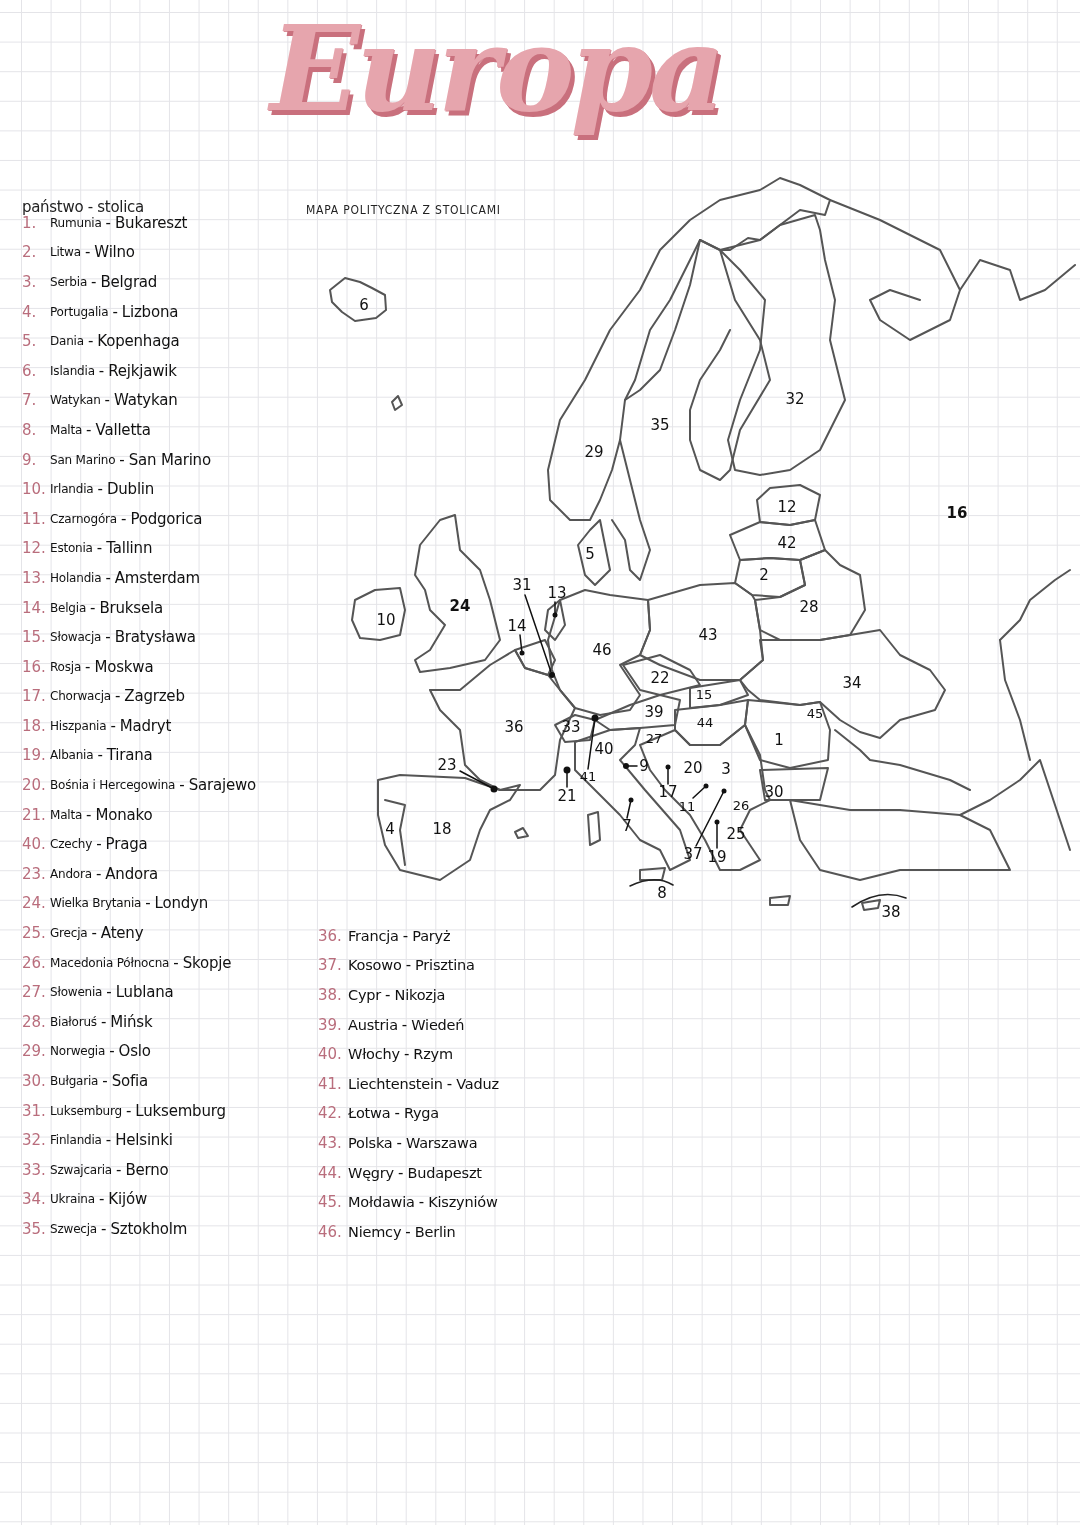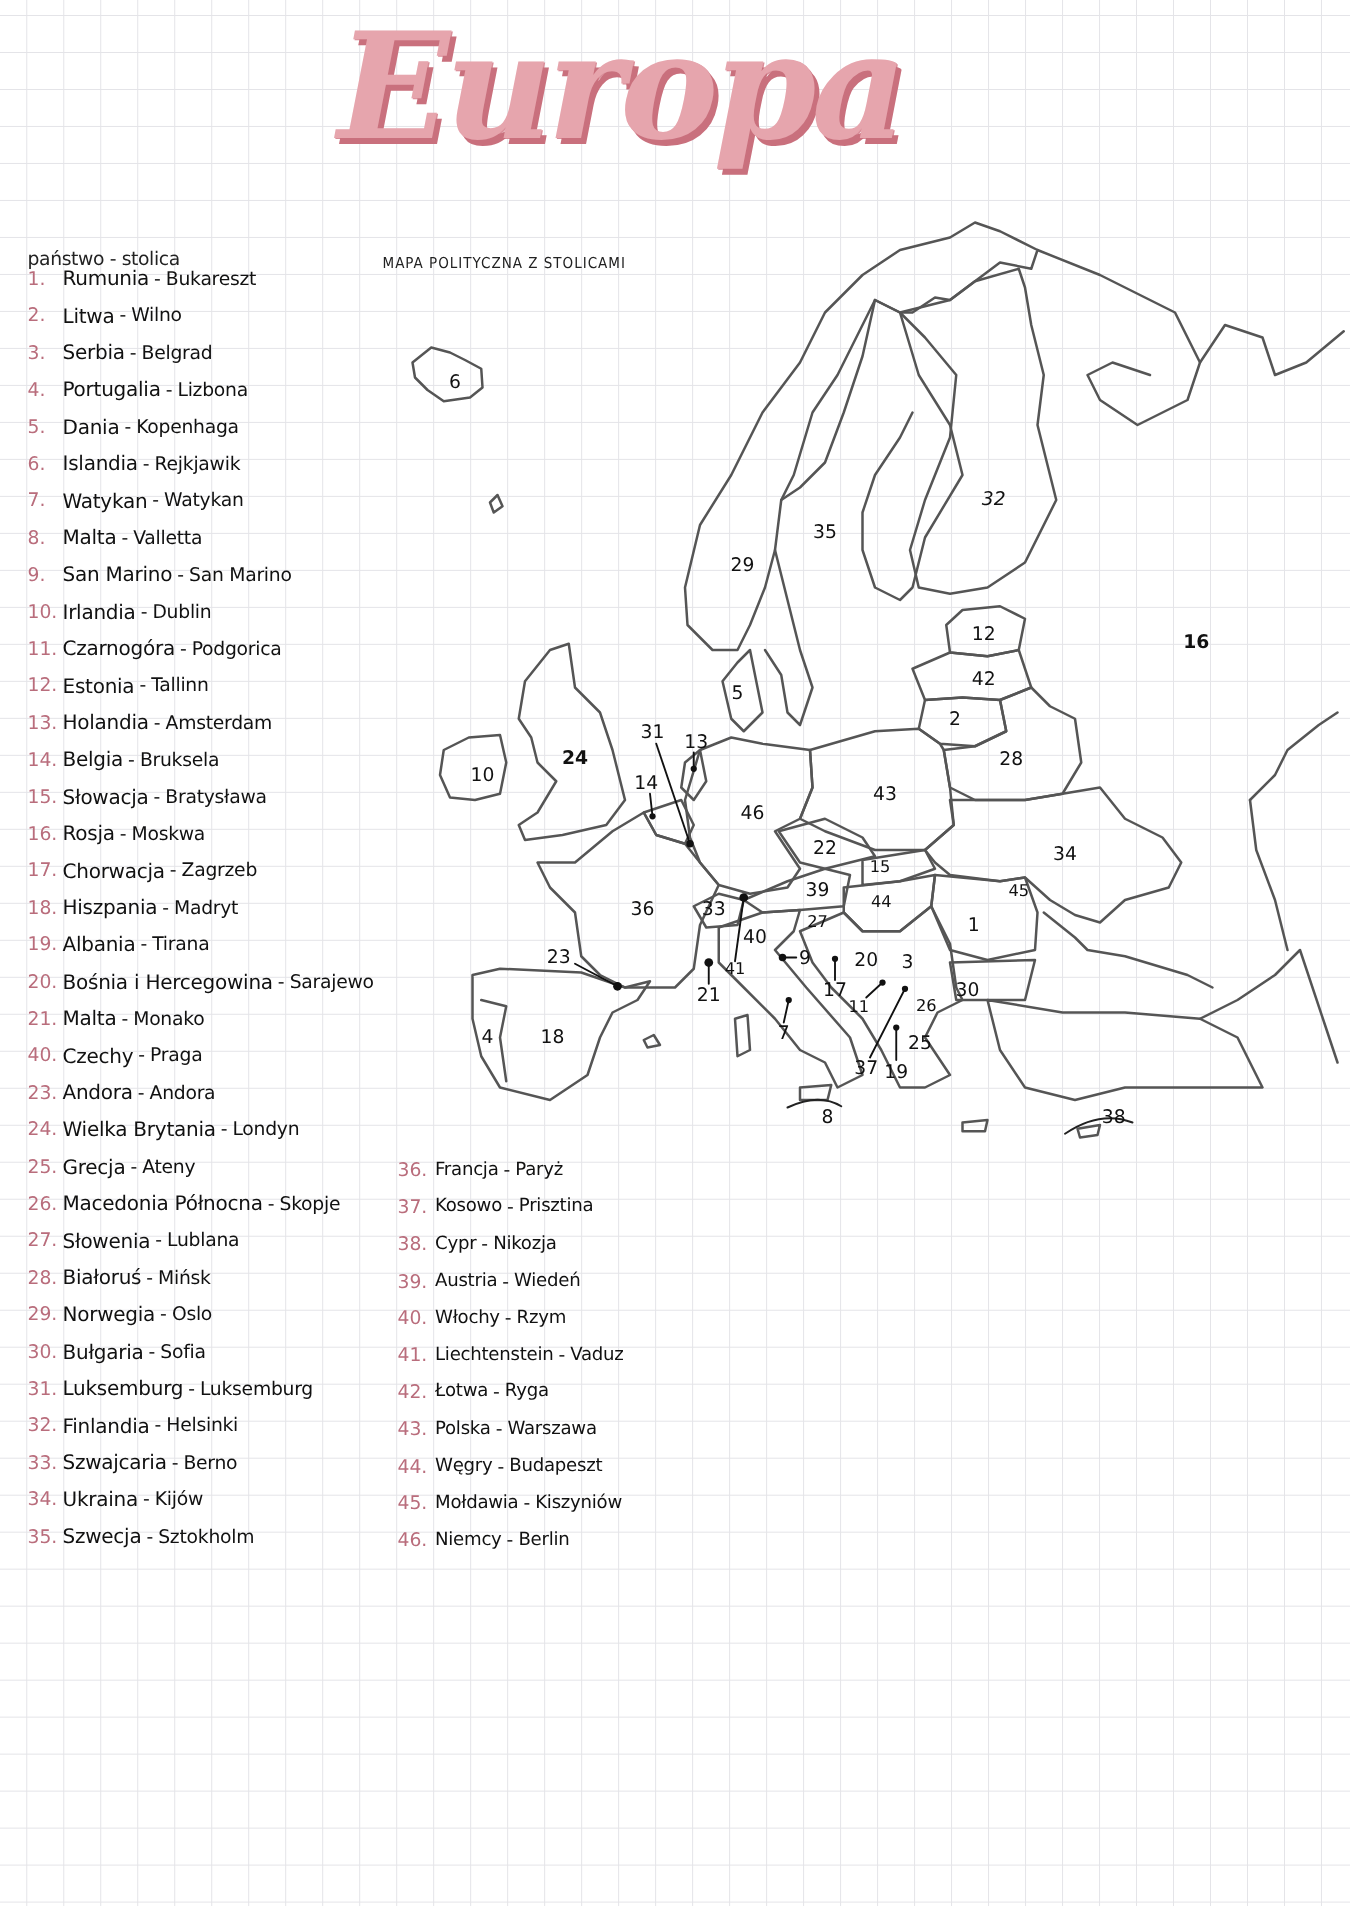--- a/index.html
+++ b/index.html
@@ -22,21 +22,21 @@
     line-height:150px;
   }
   .subhead {
     position:absolute; font-family:"DejaVu Sans", sans-serif; color:#222;margin-top:46px;
   }
   .left-head { left:22px; top:152px; font-size:15px; letter-spacing:-0.3px; }
   .map-head  { left:306px; top:157px; font-size:12px; letter-spacing:0.8px; font-family:"DejaVu Sans Condensed","DejaVu Sans", sans-serif; }
   .list { position:absolute; margin:0; padding:0; list-style:none; }
   .list li { height:29.6px; display:flex; align-items:center; white-space:nowrap; }
   .list .num { color:#b96d7c; font-size:15px; width:28px; display:inline-block; font-family:"DejaVu Sans", sans-serif; }
-  .list .country { font-size:16px; color:#111; letter-spacing:-0.2px; }
+  .list .country { font-size:12px; color:#111; letter-spacing:-0.2px; }
   .list .sep { font-size:15px; margin:0 4px; color:#111; }
   .list .capital { font-size:15px; color:#111; letter-spacing:-0.2px; }
   .list1 { left:22px; top:208px; }
   .list2 { left:318px; top:921px; }
   .list2 .num { width:30px; }
   .list2 .country, .list2 .capital { font-size:14.5px; }
   svg.map { position:absolute; left:0; top:0; width:1080px; height:1525px; pointer-events:none; }
   .map path, .map polyline, .map line { fill:none; stroke:#555; stroke-width:2; stroke-linejoin:round; stroke-linecap:round; }
   .map .lead { stroke:#111; stroke-width:1.5; }
   .map .dot { fill:#111; stroke:none; }
@@ -426,21 +426,21 @@
   <line class="lead" x1="627" y1="818" x2="631" y2="800"></line>
   <circle class="dot" cx="631" cy="800" r="2.5"></circle>
   <path class="arc" d="M630,886 Q655,874 673,885"></path>
   <path class="arc" d="M852,907 Q880,888 906,898"></path>
 </svg>
 
 <div id="map-labels">
     <div class="map-label" style="left: 364px; top: 305px;">6</div>
     <div class="map-label" style="left: 594px; top: 452px;">29</div>
     <div class="map-label" style="left: 660px; top: 425px;">35</div>
-    <div class="map-label" style="left: 795px; top: 399px; font-style: italic;">32</div>
+    <div class="map-label" style="left: 795px; top: 399px;">32</div>
     <div class="map-label" style="left: 957px; top: 513px; font-weight: bold;">16</div>
     <div class="map-label" style="left: 787px; top: 507px;">12</div>
     <div class="map-label" style="left: 787px; top: 543px;">42</div>
     <div class="map-label" style="left: 764px; top: 575px;">2</div>
     <div class="map-label" style="left: 809px; top: 607px;">28</div>
     <div class="map-label" style="left: 590px; top: 554px;">5</div>
     <div class="map-label" style="left: 522px; top: 585px;">31</div>
     <div class="map-label" style="left: 557px; top: 593px;">13</div>
     <div class="map-label" style="left: 517px; top: 626px;">14</div>
     <div class="map-label" style="left: 386px; top: 620px;">10</div>
@@ -468,14 +468,14 @@
     <div class="map-label" style="left: 567px; top: 796px; text-align: center;">21</div>
     <div class="map-label sm" style="left: 687px; top: 806px;">11</div>
     <div class="map-label sm" style="left: 741px; top: 805px;">26</div>
     <div class="map-label" style="left: 390px; top: 829px;">4</div>
     <div class="map-label" style="left: 442px; top: 829px;">18</div>
     <div class="map-label" style="left: 627px; top: 826px;">7</div>
     <div class="map-label" style="left: 736px; top: 834px;">25</div>
     <div class="map-label" style="left: 693px; top: 854px;">37</div>
     <div class="map-label" style="left: 717px; top: 857px;">19</div>
     <div class="map-label" style="left: 662px; top: 893px;">8</div>
-    <div class="map-label" style="left: 891px; top: 893px;">38</div>
+    <div class="map-label" style="left: 891px; top: 912px;">38</div>
   </div>
 
 </body></html>

